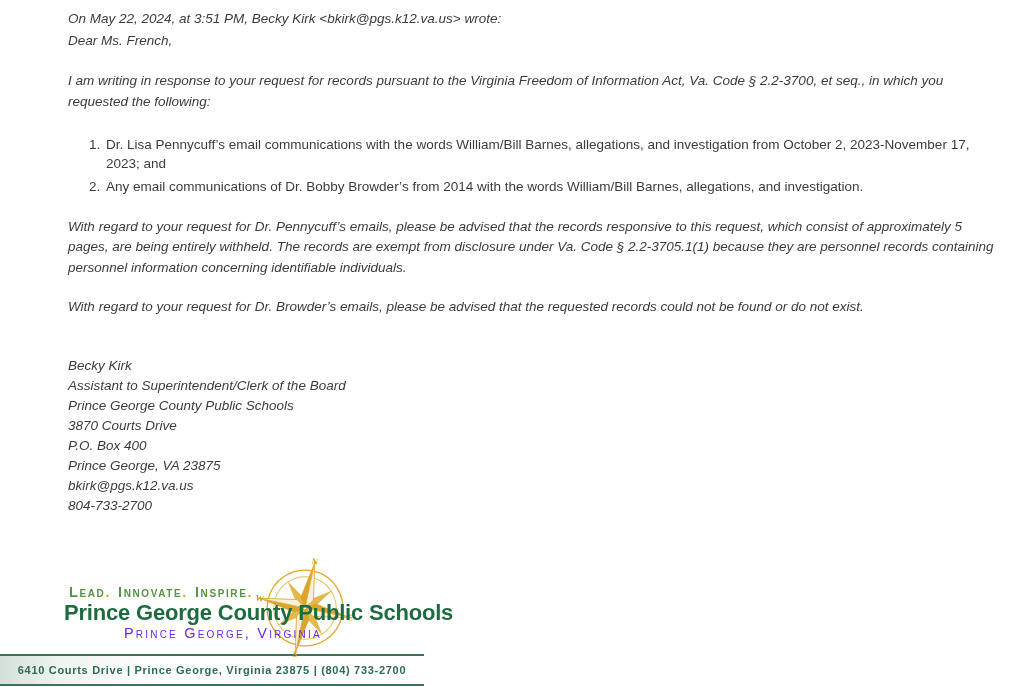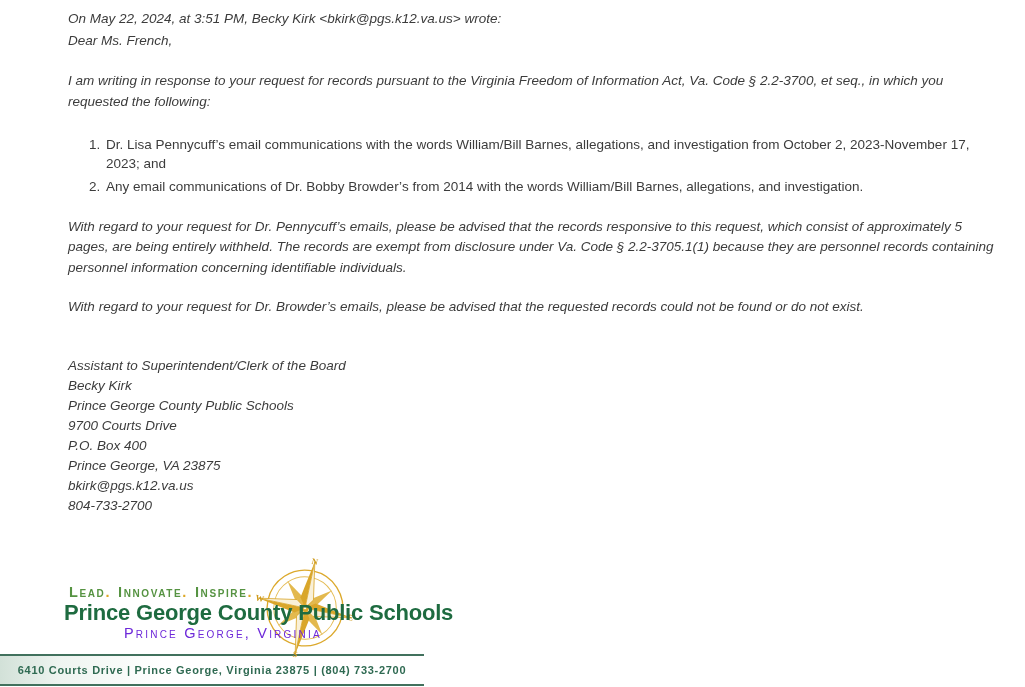--- a/index.html
+++ b/index.html
@@ -78,24 +78,24 @@
 
     <ol class="request-list">
       <li>Dr. Lisa Pennycuff’s email communications with the words William/Bill Barnes, allegations, and investigation from October 2, 2023-November 17, 2023; and</li>
       <li>Any email communications of Dr. Bobby Browder’s from 2014 with the words William/Bill Barnes, allegations, and investigation.</li>
     </ol>
 
     <p class="para-withheld">With regard to your request for Dr. Pennycuff’s emails, please be advised that the records responsive to this request, which consist of approximately 5 pages, are being entirely withheld.  The records are exempt from disclosure under Va. Code § 2.2-3705.1(1) because they are personnel records containing personnel information concerning identifiable individuals.</p>
     <p class="para-browder">With regard to your request for Dr. Browder’s emails, please be advised that the requested records could not be found or do not exist.</p>
 
     <div class="signature">
+      <div>Becky Kirk</div>
       <div>Assistant to Superintendent/Clerk of the Board</div>
-      <div>Becky Kirk</div>
       <div>Prince George County Public Schools</div>
-      <div>9700 Courts Drive</div>
+      <div>3870 Courts Drive</div>
       <div>P.O. Box 400</div>
       <div>Prince George, VA  23875</div>
       <div>bkirk@pgs.k12.va.us</div>
       <div>804-733-2700</div>
     </div>
   </div>
 
   <div class="brand">
     <svg class="compass" viewBox="-56 -56 112 112" xmlns="http://www.w3.org/2000/svg">
       <g transform="rotate(12)">

